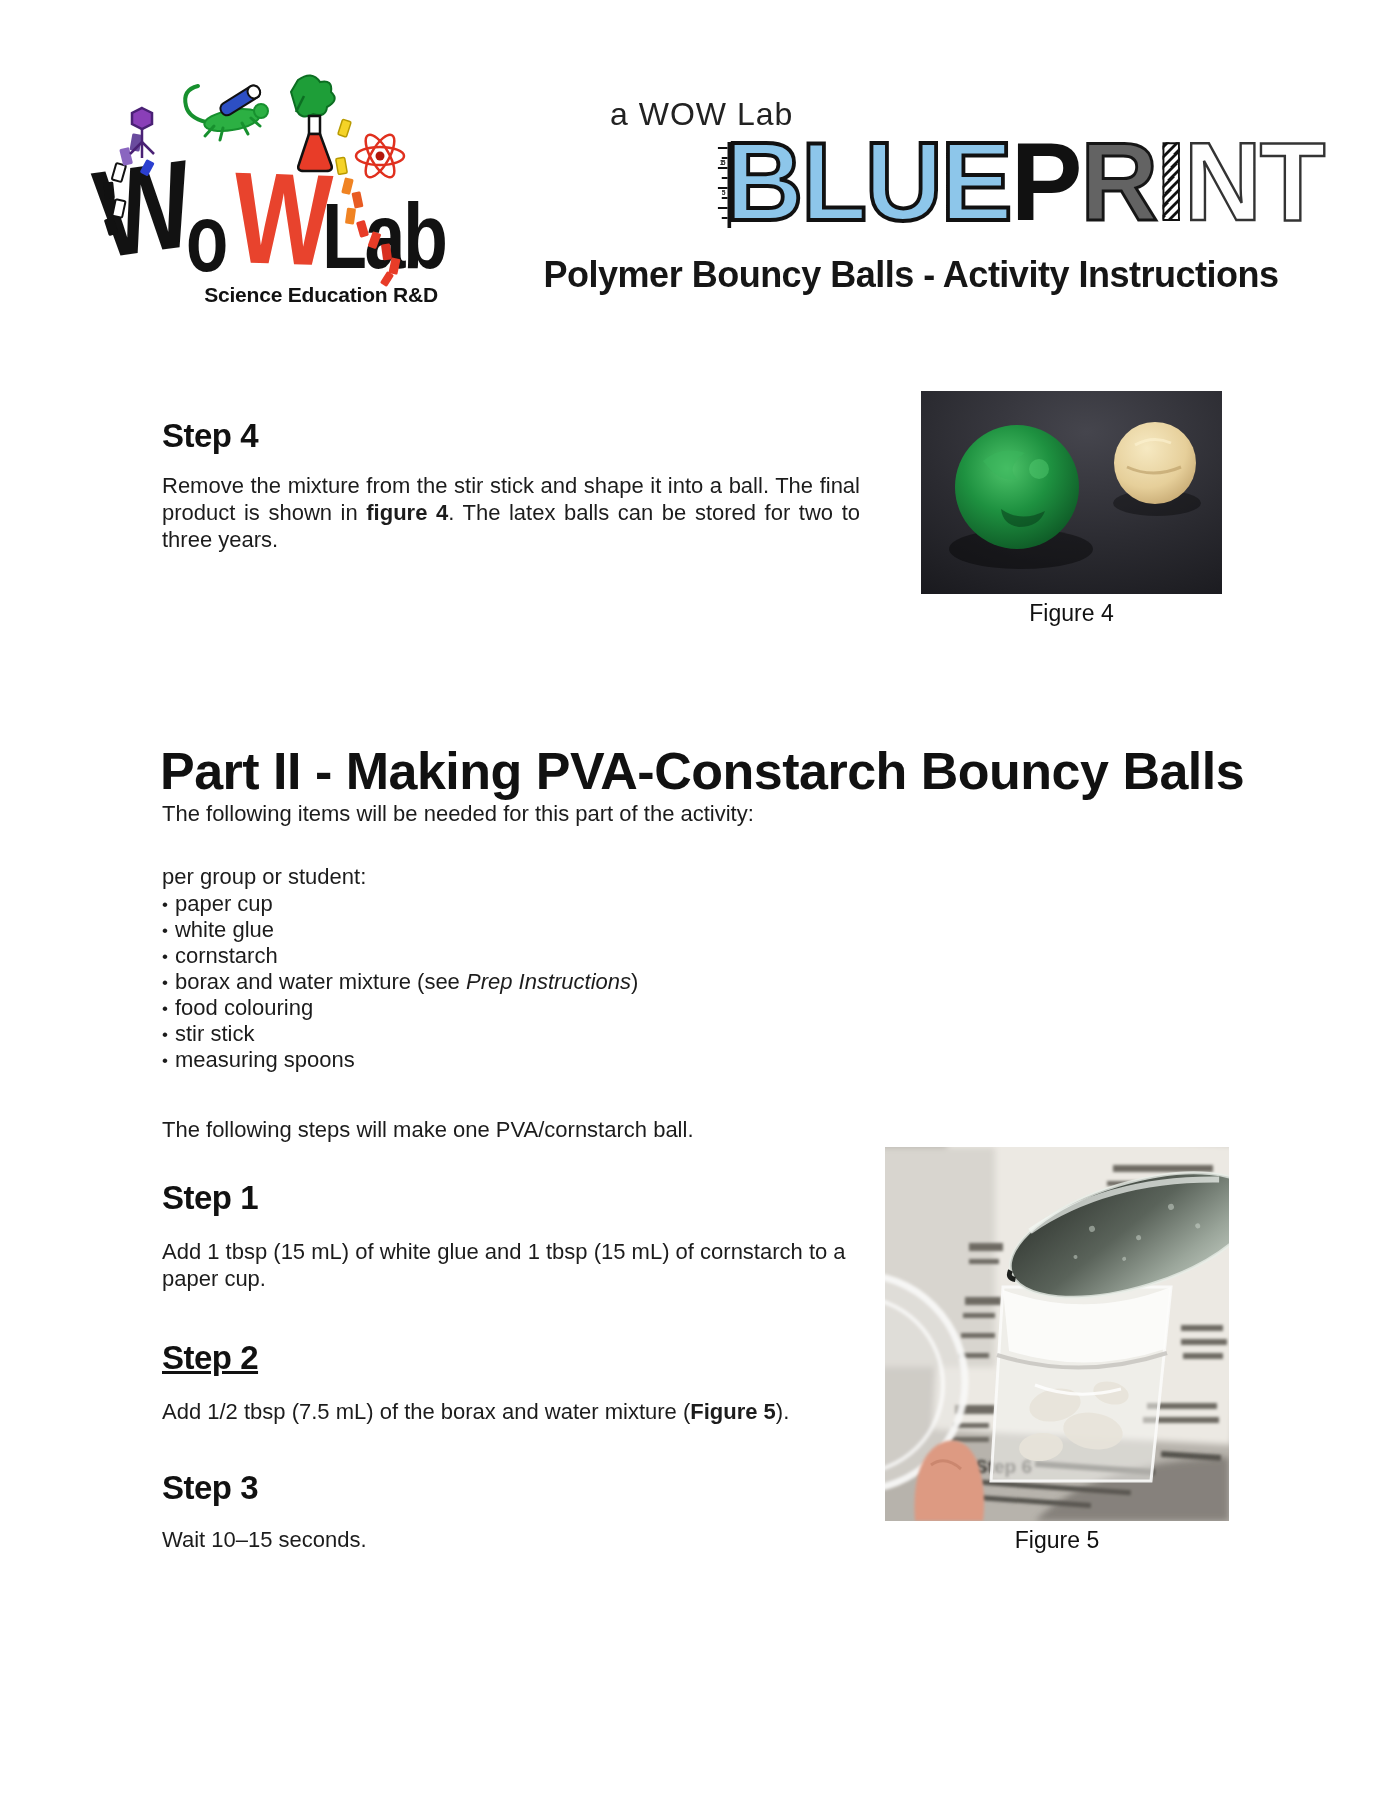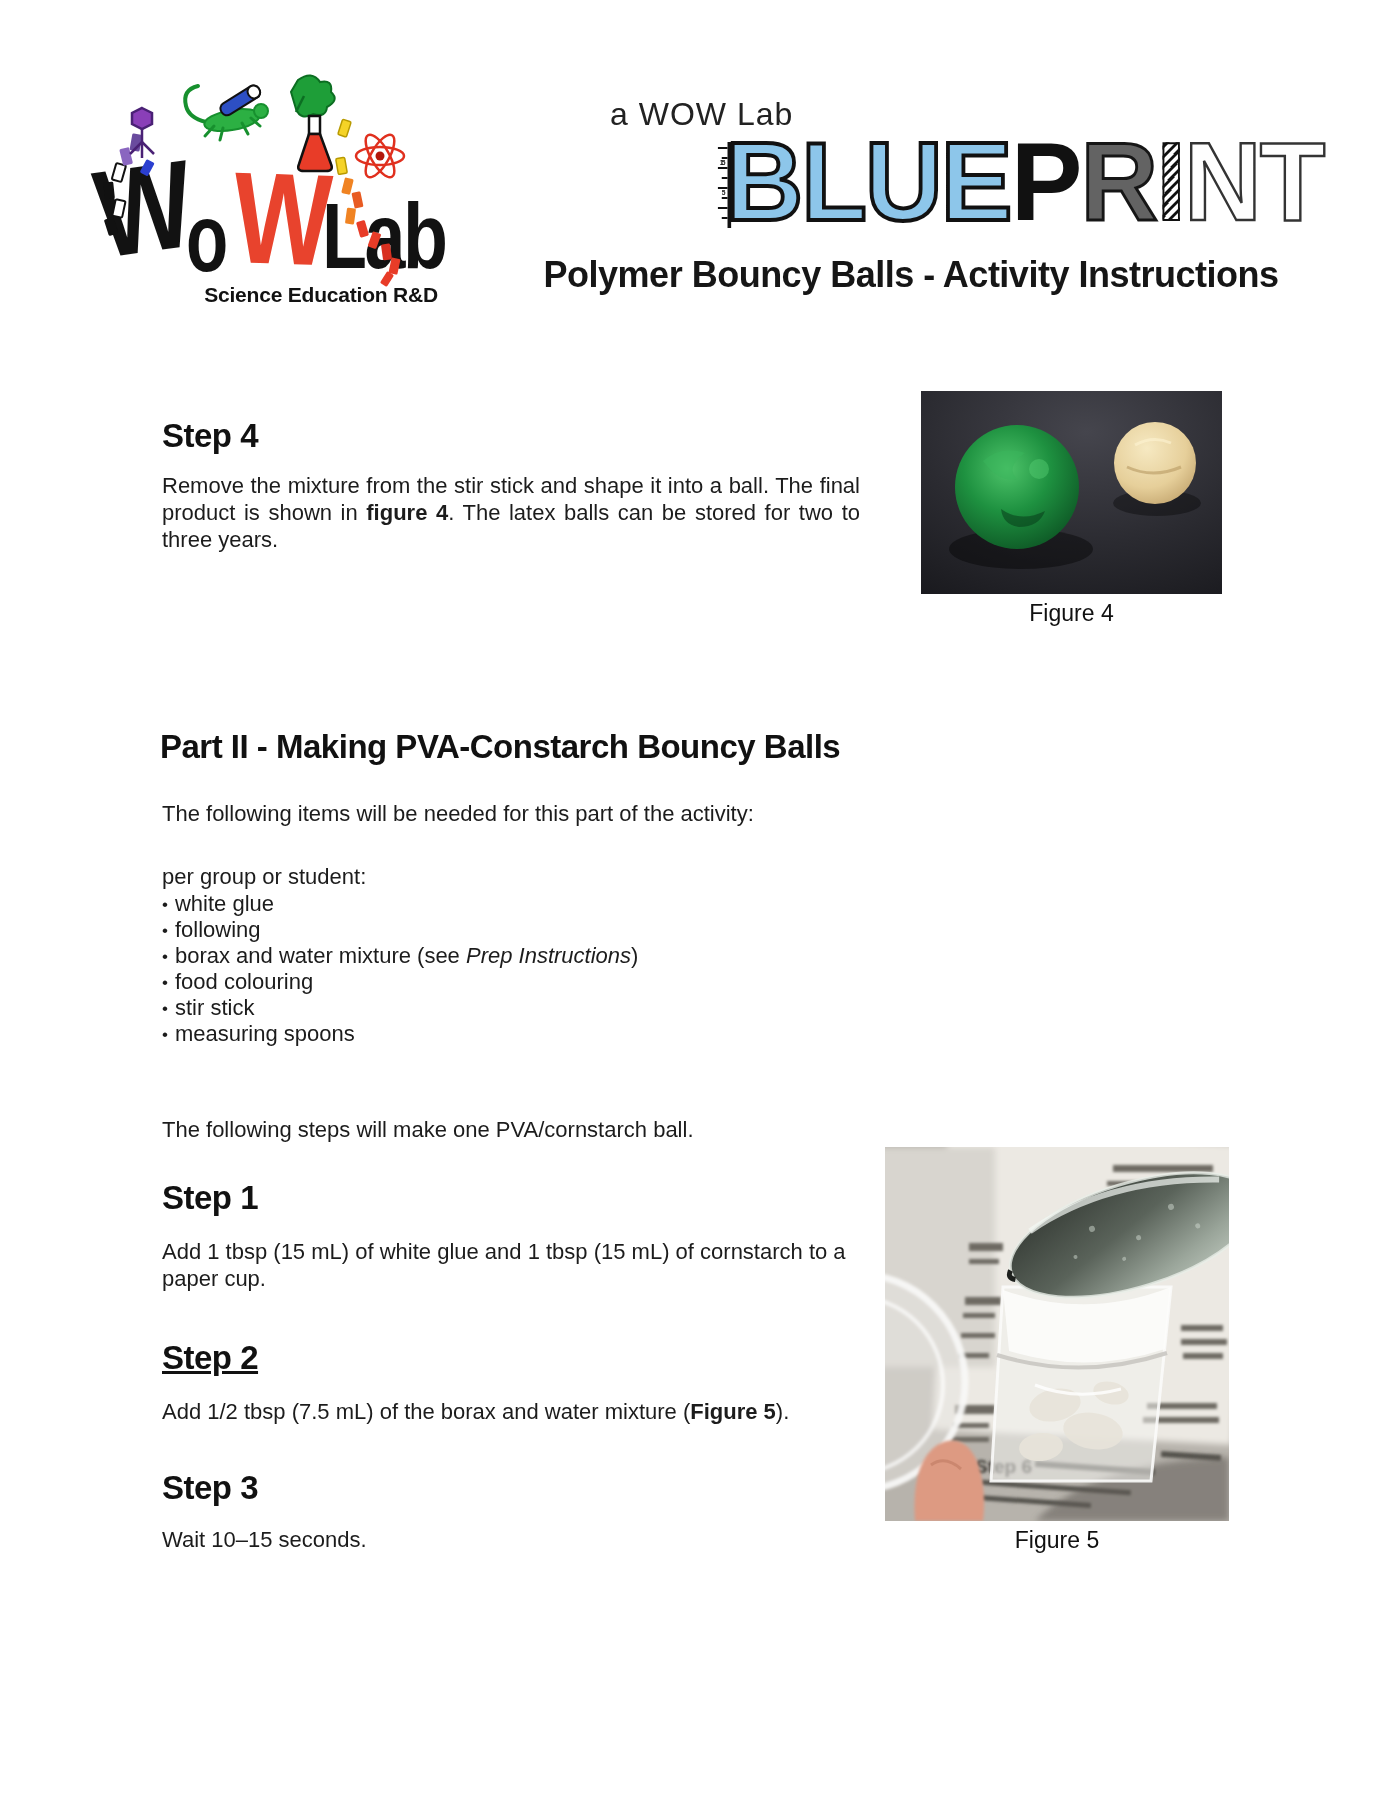--- a/index.html
+++ b/index.html
@@ -32,21 +32,21 @@
   .wm-hatch { color:transparent; -webkit-text-stroke:2px #111;
               background:repeating-linear-gradient(135deg,#111 0 3px,#fff 3px 7px);
               -webkit-background-clip:text; background-clip:text; }
   .wm-sketch{ color:#fefefe; -webkit-text-stroke:2.5px #333; }
   .wm-ruler { align-self:flex-end; margin:0 -6px 4px 0; }
   .subtitle { position:absolute; left:535px; top:254px; width:752px; text-align:center;
               font-size:36px; font-weight:bold; letter-spacing:-0.5px; color:#161616; white-space:nowrap; }
 
   
   .h-step { position:absolute; left:162px; font-size:33px; font-weight:bold; letter-spacing:-0.5px; color:#111; }
-  .h-part { position:absolute; left:160px; font-size:33px; font-weight:bold; letter-spacing:-0.5px; color:#111; }
+  .h-part { position:absolute; left:160px; font-size:52px; font-weight:bold; letter-spacing:-0.5px; color:#111; }
   .body-text { position:absolute; left:162px; font-size:22px; line-height:27px; color:#1c1c1c; }
   .just { text-align:justify; }
   .materials { position:absolute; left:162px; list-style:none; margin:0; padding:0;
                font-size:22px; line-height:25px; color:#1c1c1c; }
   .materials li { margin:0; padding:0; }
   .blt { display:inline-block; font-size:17px; vertical-align:1px; margin-right:7px; }
 
   
   .figure { position:absolute; margin:0; }
   .figure svg { display:block; }
@@ -201,22 +201,23 @@
       <path d="M214,54 q18,-10 36,-2" stroke="#fdf3d2" stroke-width="3" fill="none" opacity="0.6"></path>
     </svg>
     <figcaption class="figcap">Figure 4</figcaption>
   </figure>
 
   <h1 class="h-part" style="top:706px;">Part II - Making PVA-Constarch Bouncy Balls</h1>
   <p class="body-text" style="top:778px; width:900px;">The following items will be needed for this part of the activity:</p>
   <p class="body-text" style="top:841px; width:600px;">per group or student:</p>
 
   <ul class="materials" style="top:891px;">
+    <li><span class="blt">•</span><span>paper cup</span></li>
     <li><span class="blt">•</span><span>white glue</span></li>
-    <li><span class="blt">•</span><span>following</span></li>
+    <li><span class="blt">•</span><span>cornstarch</span></li>
     <li><span class="blt">•</span><span>borax and water mixture (see </span><i>Prep Instructions</i><span>)</span></li>
     <li><span class="blt">•</span><span>food colouring</span></li>
     <li><span class="blt">•</span><span>stir stick</span></li>
     <li><span class="blt">•</span><span>measuring spoons</span></li>
   </ul>
 
   <p class="body-text" style="top:1094px; width:700px;">The following steps will make one PVA/cornstarch ball.</p>
 
   <h2 class="h-step" style="top:1152px;">Step 1</h2>
   <p class="body-text" style="top:1216px; width:706px;">Add 1 tbsp (15 mL) of white glue and 1 tbsp (15 mL) of cornstarch to a paper cup.</p>

